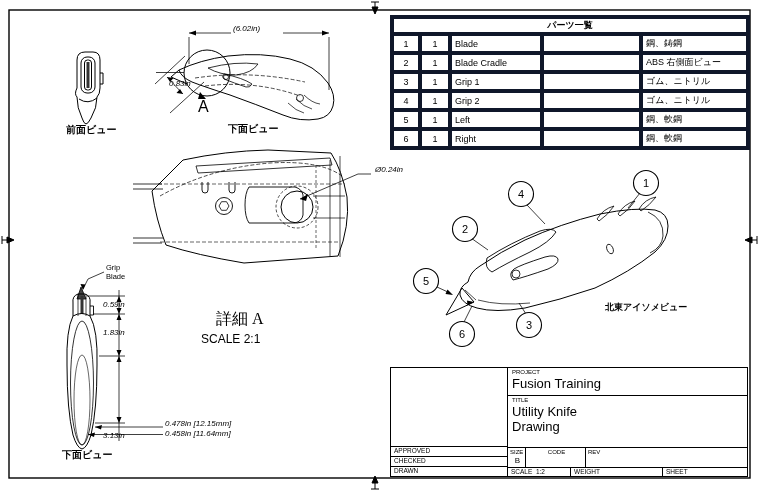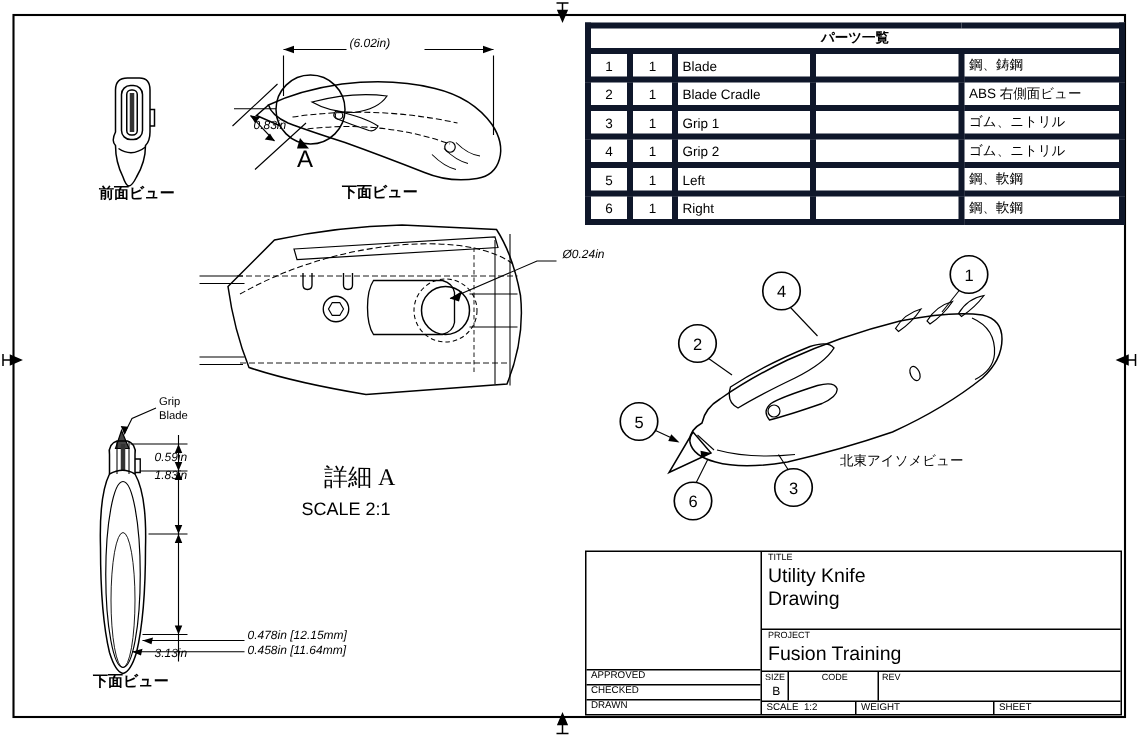--- a/index.html
+++ b/index.html
@@ -6,21 +6,21 @@
   #sheet{position:relative;width:760px;height:495px;background:#fff;
          font-family:"Liberation Sans",sans-serif;color:#000;overflow:hidden;}
   #art{position:absolute;left:0;top:0;}
   .lbl{position:absolute;white-space:nowrap;line-height:1;color:#000;}
   .dim{font-size:8px;font-style:italic;}
   .vlabel{font-size:10px;font-weight:bold;}
   .note{font-size:7.5px;line-height:1.15;white-space:normal;width:26px;}
   .detail-title{font-size:16px;font-family:Liberation Serif, serif;}
   .detail-scale{font-size:12px;}
   .marker-a{font-size:16px;}
-  .iso-label{font-size:9px;font-weight:normal;}
+  .iso-label{font-size:9px;font-weight:bold;margin-left:45px;}
 
   
   table.parts{position:absolute;left:390px;top:15px;width:360px;border-collapse:collapse;
               table-layout:fixed;background:#fff;border:2px solid #000;}
   .parts th,.parts td{border:4px solid #0f172a;font-size:9px;padding:0 3px;height:15px;
                       overflow:hidden;white-space:nowrap;}
   .parts .title-row th{height:11px;text-align:center;font-weight:bold;}
   .parts th{font-weight:bold;text-align:center;}
   .parts td.c{text-align:center;}
 
@@ -198,21 +198,21 @@
   <div class="lbl marker-a" style="left:198px;top:99px;">A</div>
   <div class="lbl vlabel" style="left:228px;top:124px;">下面ビュー</div>
   <div class="lbl vlabel" style="left:66px;top:125px;">前面ビュー</div>
 
   <div class="lbl dim" style="left:375px;top:166px;">Ø0.24in</div>
   <div class="lbl detail-title" style="left:216px;top:311px;">詳細 A</div>
   <div class="lbl detail-scale" style="left:201px;top:333px;">SCALE 2:1</div>
 
   <div class="lbl note" style="left:106px;top:264px;">Grip Blade</div>
   <div class="lbl dim" style="left:103px;top:301px;">0.59in</div>
-  <div class="lbl dim" style="left:103px;top:313px;">1.83in</div>
+  <div class="lbl dim" style="left:103px;top:329px;">1.83in</div>
   <div class="lbl dim" style="left:103px;top:384px;margin-top:48px;">3.13in</div>
   <div class="lbl dim" style="left:165px;top:420px;">0.478in [12.15mm]</div>
   <div class="lbl dim" style="left:165px;top:429.5px;">0.458in [11.64mm]</div>
   <div class="lbl vlabel" style="left:62px;top:450px;">下面ビュー</div>
 
   <div class="lbl iso-label" style="left:560px;top:303px;">北東アイソメビュー</div>
 
   <table class="parts">
     <colgroup>
         <col style="width:28px">
@@ -271,29 +271,29 @@
     </table>
 
   <div class="tb">
     <div class="tb-left">
       <div class="sp"></div>
       <div class="tb-row">APPROVED</div>
       <div class="tb-row">CHECKED</div>
       <div class="tb-row">DRAWN</div>
     </div>
     <div class="tb-right">
+      <div class="tb-sec tb-proj">
+        <div class="small">PROJECT</div>
+        <div class="big">Fusion Training</div>
+      </div>
       <div class="tb-sec tb-ttl">
         <div class="small">TITLE</div>
         <div class="big">Utility Knife</div>
         <div class="big">Drawing</div>
       </div>
-      <div class="tb-sec tb-proj">
-        <div class="small">PROJECT</div>
-        <div class="big">Fusion Training</div>
-      </div>
       <div class="tb-mid">
         <div class="tb-cell c-size">
           <div>SIZE</div>
           <div class="val ctr">B</div>
         </div>
         <div class="tb-cell c-code">
           <div>CODE</div>
         </div>
         <div class="tb-cell c-rev">
           <div>REV</div>

